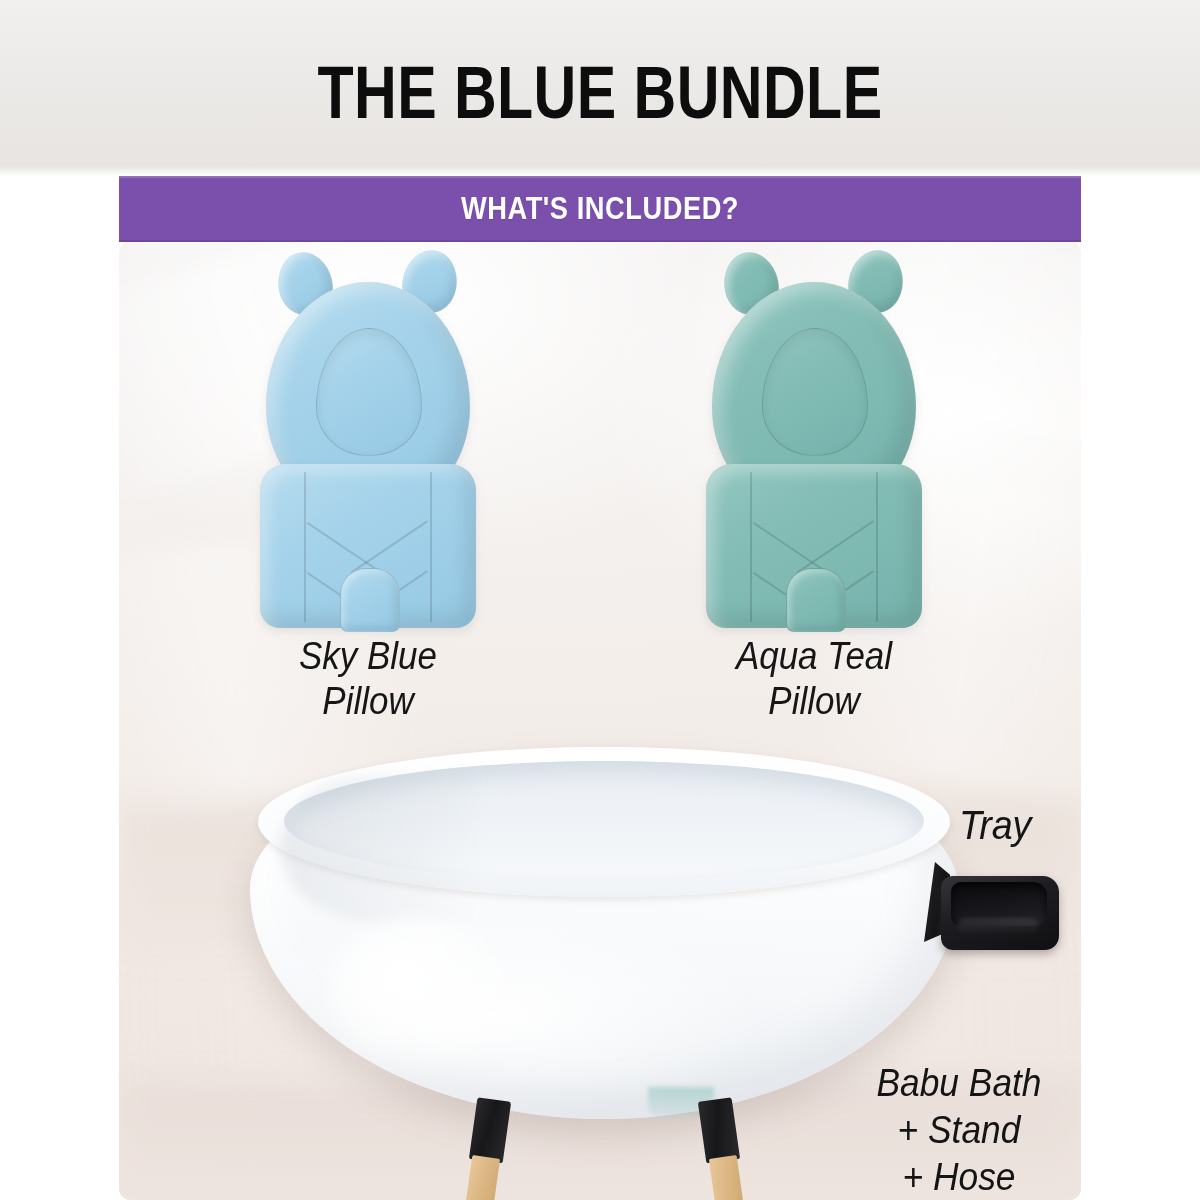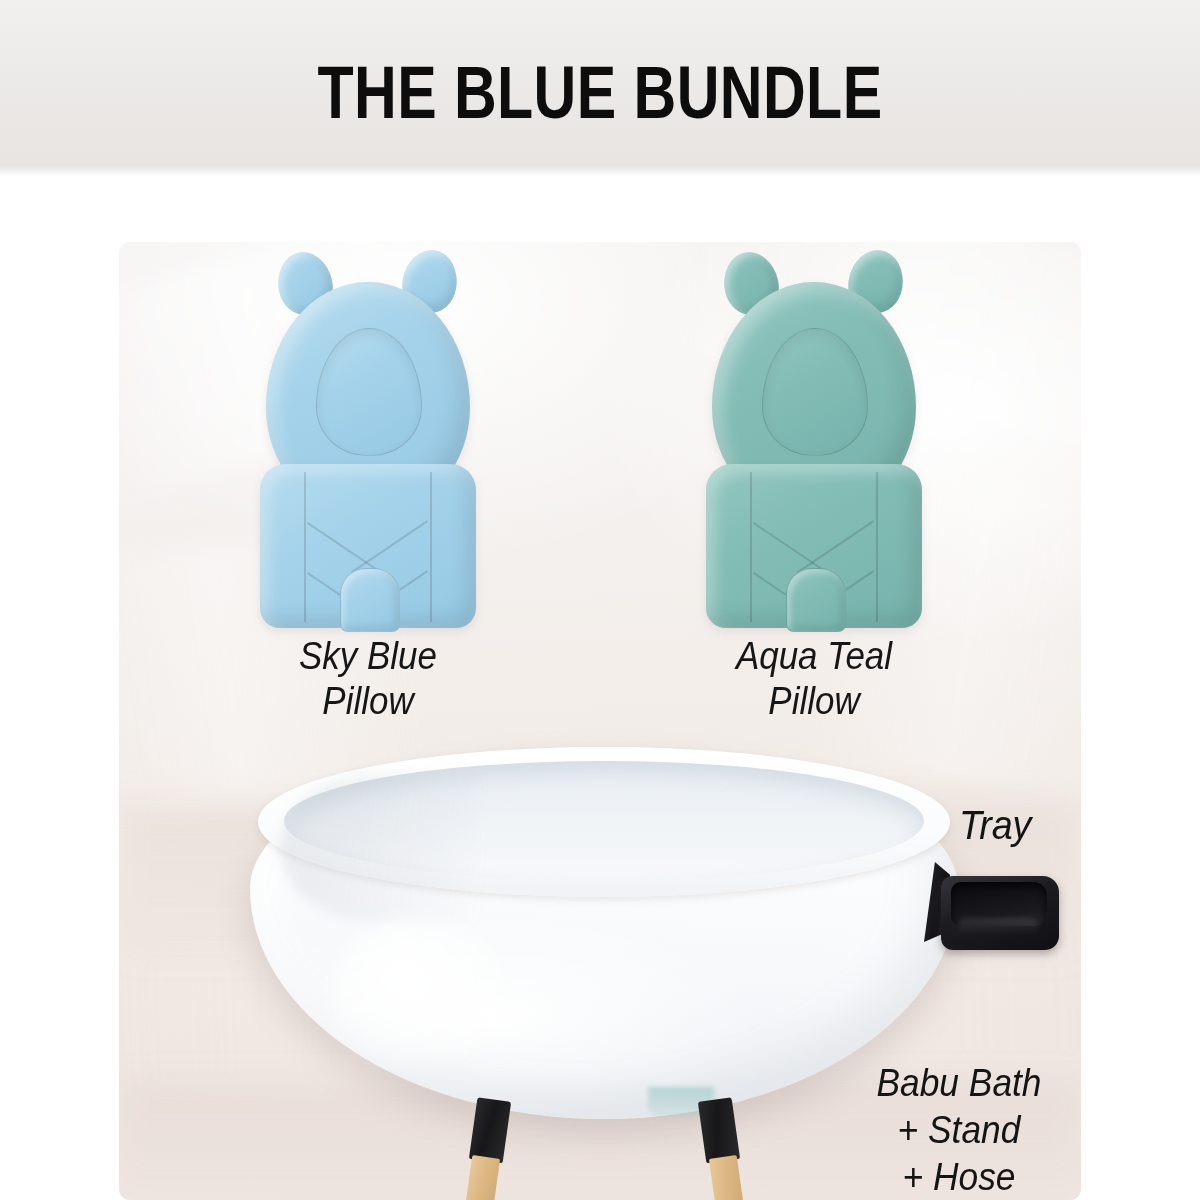--- a/index.html
+++ b/index.html
@@ -225,20 +225,23 @@
 </style>
 </head>
 <body>
 
 <div id="stage">
 
   <div class="header-band">
     <div class="page-title">THE BLUE BUNDLE</div>
   </div>
 
+  <div class="banner">
+    <div class="banner-text">WHAT'S INCLUDED?</div>
+  </div>
 
   <div class="photo">
 
     <div class="fold f1"></div>
     <div class="fold f2"></div>
     <div class="fold f3"></div>
     <div class="fold f4"></div>
     <div class="fold f5"></div>
     <div class="shade s1"></div>
     <div class="shade s2"></div>

